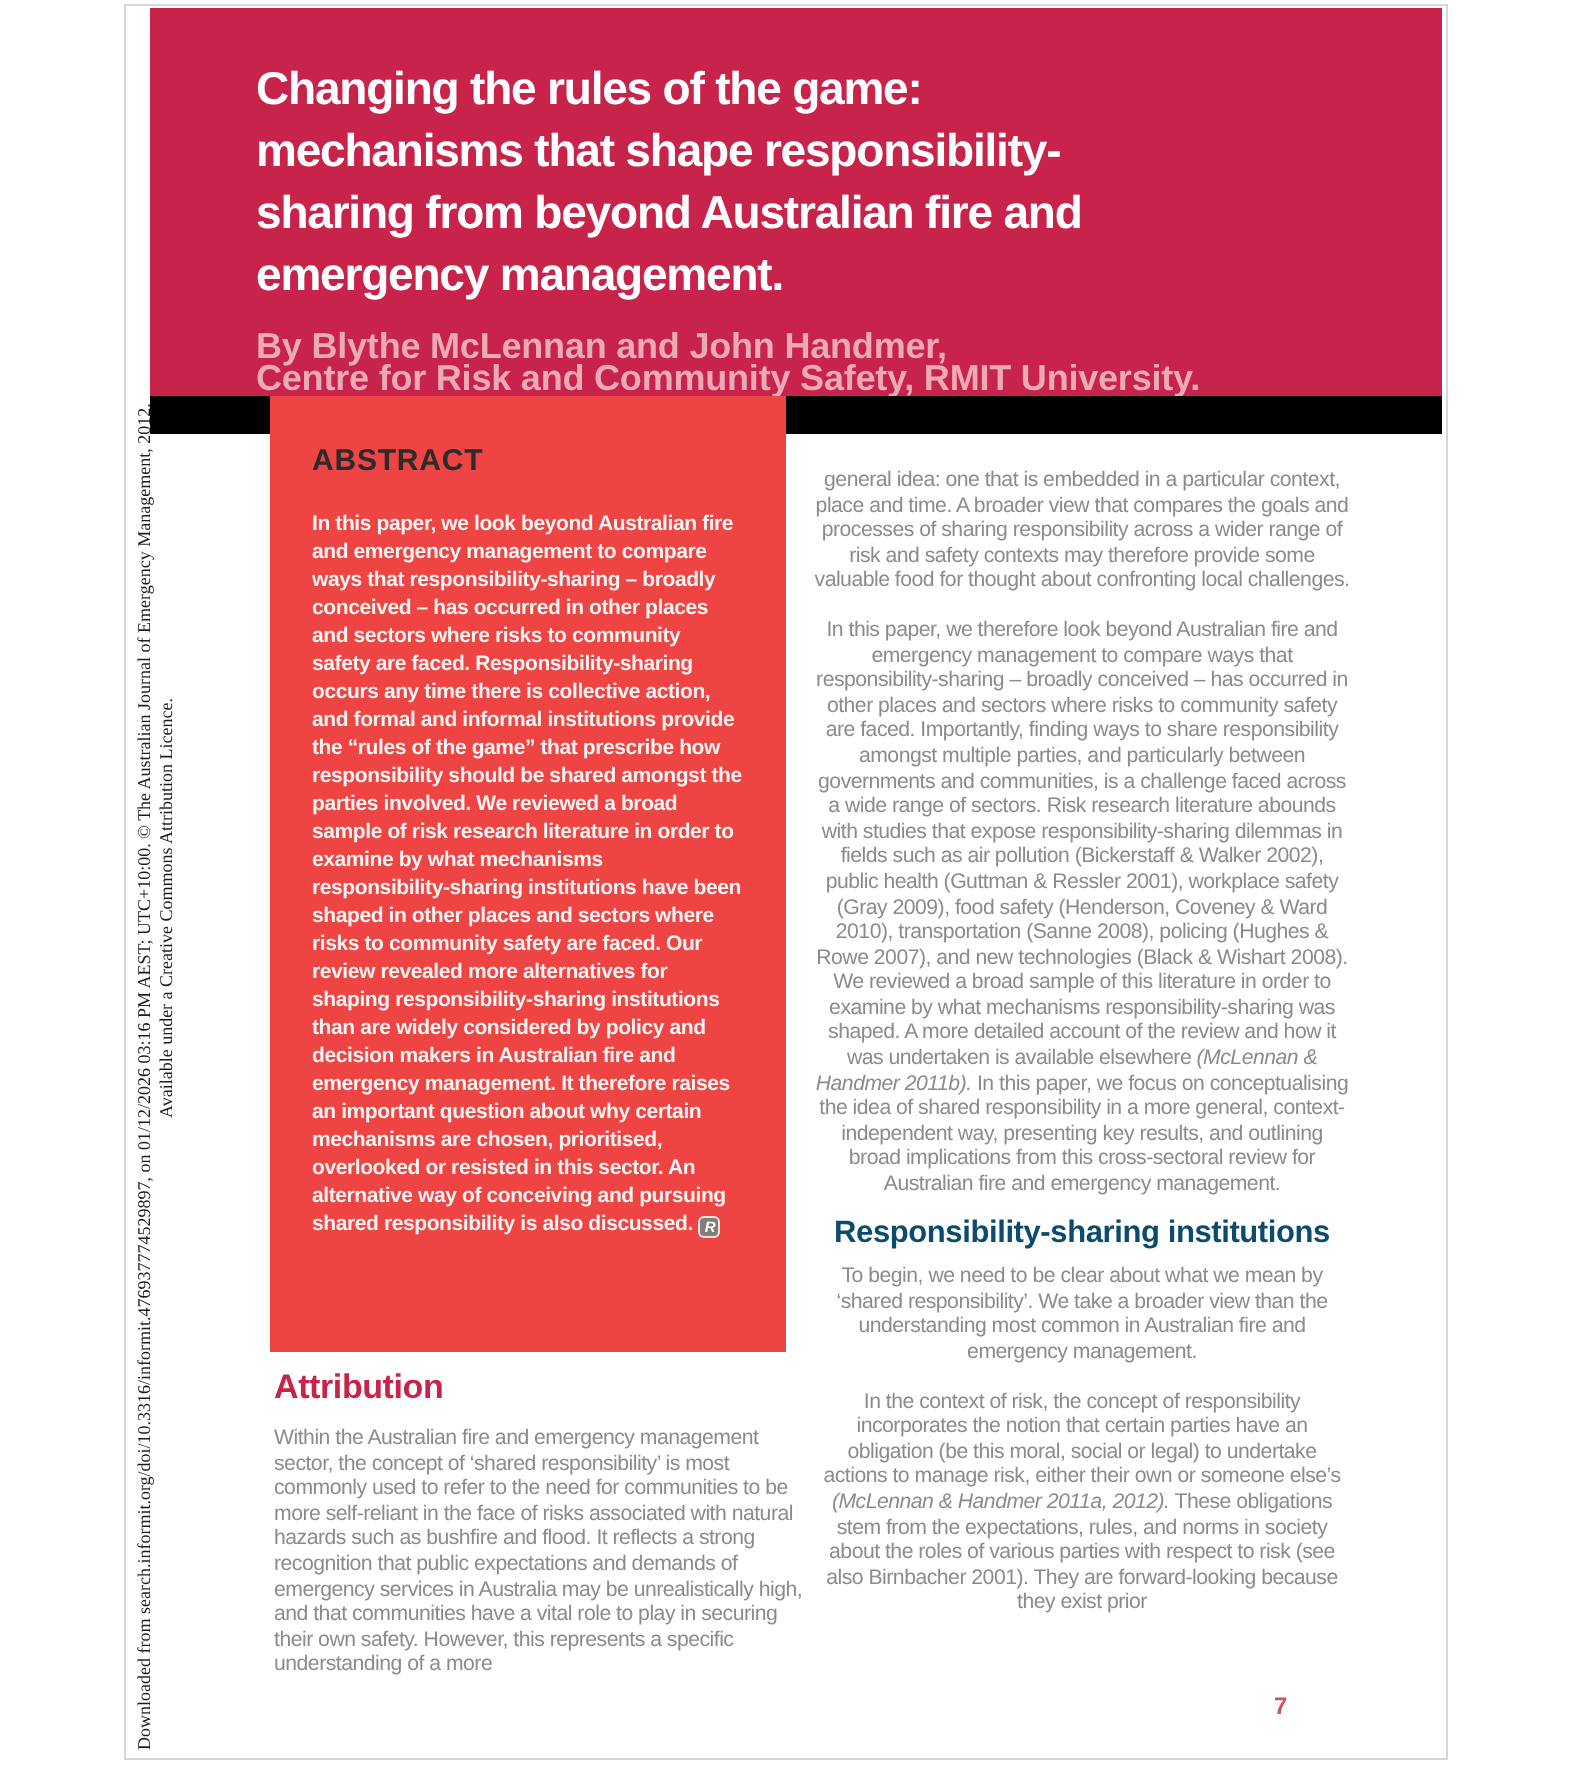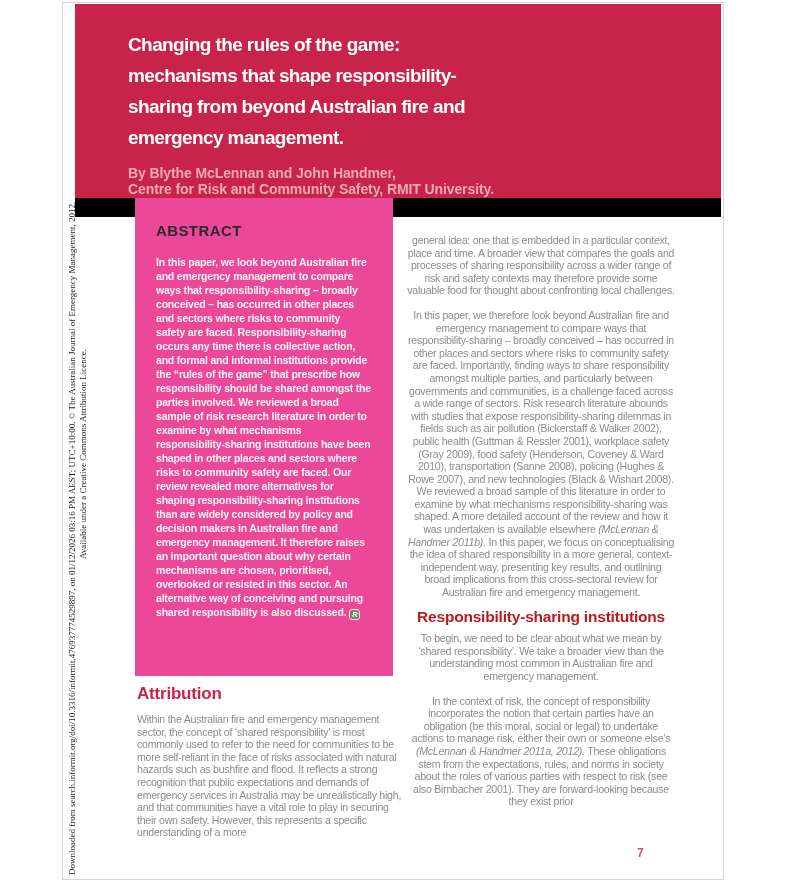--- a/index.html
+++ b/index.html
@@ -19,34 +19,34 @@
     font-family:"Liberation Serif", serif; color:#1c1c1c;
   }
   .vtext.l1 { left:4px;  top:872px; font-size:9px; }
   .vtext.l2 { left:15px; top:556px; font-size:9px; }
 
   .red-header {
     position:absolute; left:12px; top:1px; width:646px; height:194px;
     background:#c8234a; padding:25px 20px 0 53px;
   }
   .red-header h1 {
-    color:#ffffff; font-size:19px; line-height:31px; font-weight:bold;
+    color:#ffffff; font-size:23px; line-height:31px; font-weight:bold;
     letter-spacing:-0.6px; white-space:pre-line;
   }
   .red-header .byline {
-    margin-top:13px; color:#ecaab6; font-size:14px; line-height:15.5px;
+    margin-top:13px; color:#ecaab6; font-size:18px; line-height:15.5px;
     font-weight:bold; white-space:pre-line; letter-spacing:-0.1px;
   }
   .black-bar {
     position:absolute; left:12px; top:195px; width:646px; height:19px;
     background:#000000;
   }
   .abstract-box {
     position:absolute; left:72px; top:195px; width:258px; height:478px;
-    background:#ec4899; padding:24px 22px 0 21px; overflow:hidden;
+    background:#ef4444; padding:24px 22px 0 21px; overflow:hidden;
   }
   .abstract-box h2 {
     color:#2b2b2b; font-size:15px; font-weight:bold; letter-spacing:0.4px;
     margin-bottom:16px;
   }
   .abstract-box p {
     color:#f7f4f2; font-size:10.5px; line-height:14px; font-weight:bold;
     letter-spacing:-0.2px;
   }
   .ref-badge {
@@ -64,21 +64,21 @@
   }
   .body-text {
     color:#8b8b8b; font-size:10.6px; line-height:12.6px;
     letter-spacing:-0.25px;
   }
   .right-col {
     position:absolute; left:344px; top:231px; width:268px;text-align:center;
   }
   .right-col p { margin-bottom:12px; }
   .right-col h3.section {
-    color:#b91c1c; font-size:15.5px; font-weight:bold;
+    color:#0c4a6e; font-size:15.5px; font-weight:bold;
     margin-bottom:9px; letter-spacing:-0.2px;
   }
   .right-col i, .left-col i { font-style:italic; }
   .page-num {
     position:absolute; left:574px; top:843px; color:#d15064;
     font-size:12px; font-weight:bold;
   }
 </style>
 </head>
 <body>

